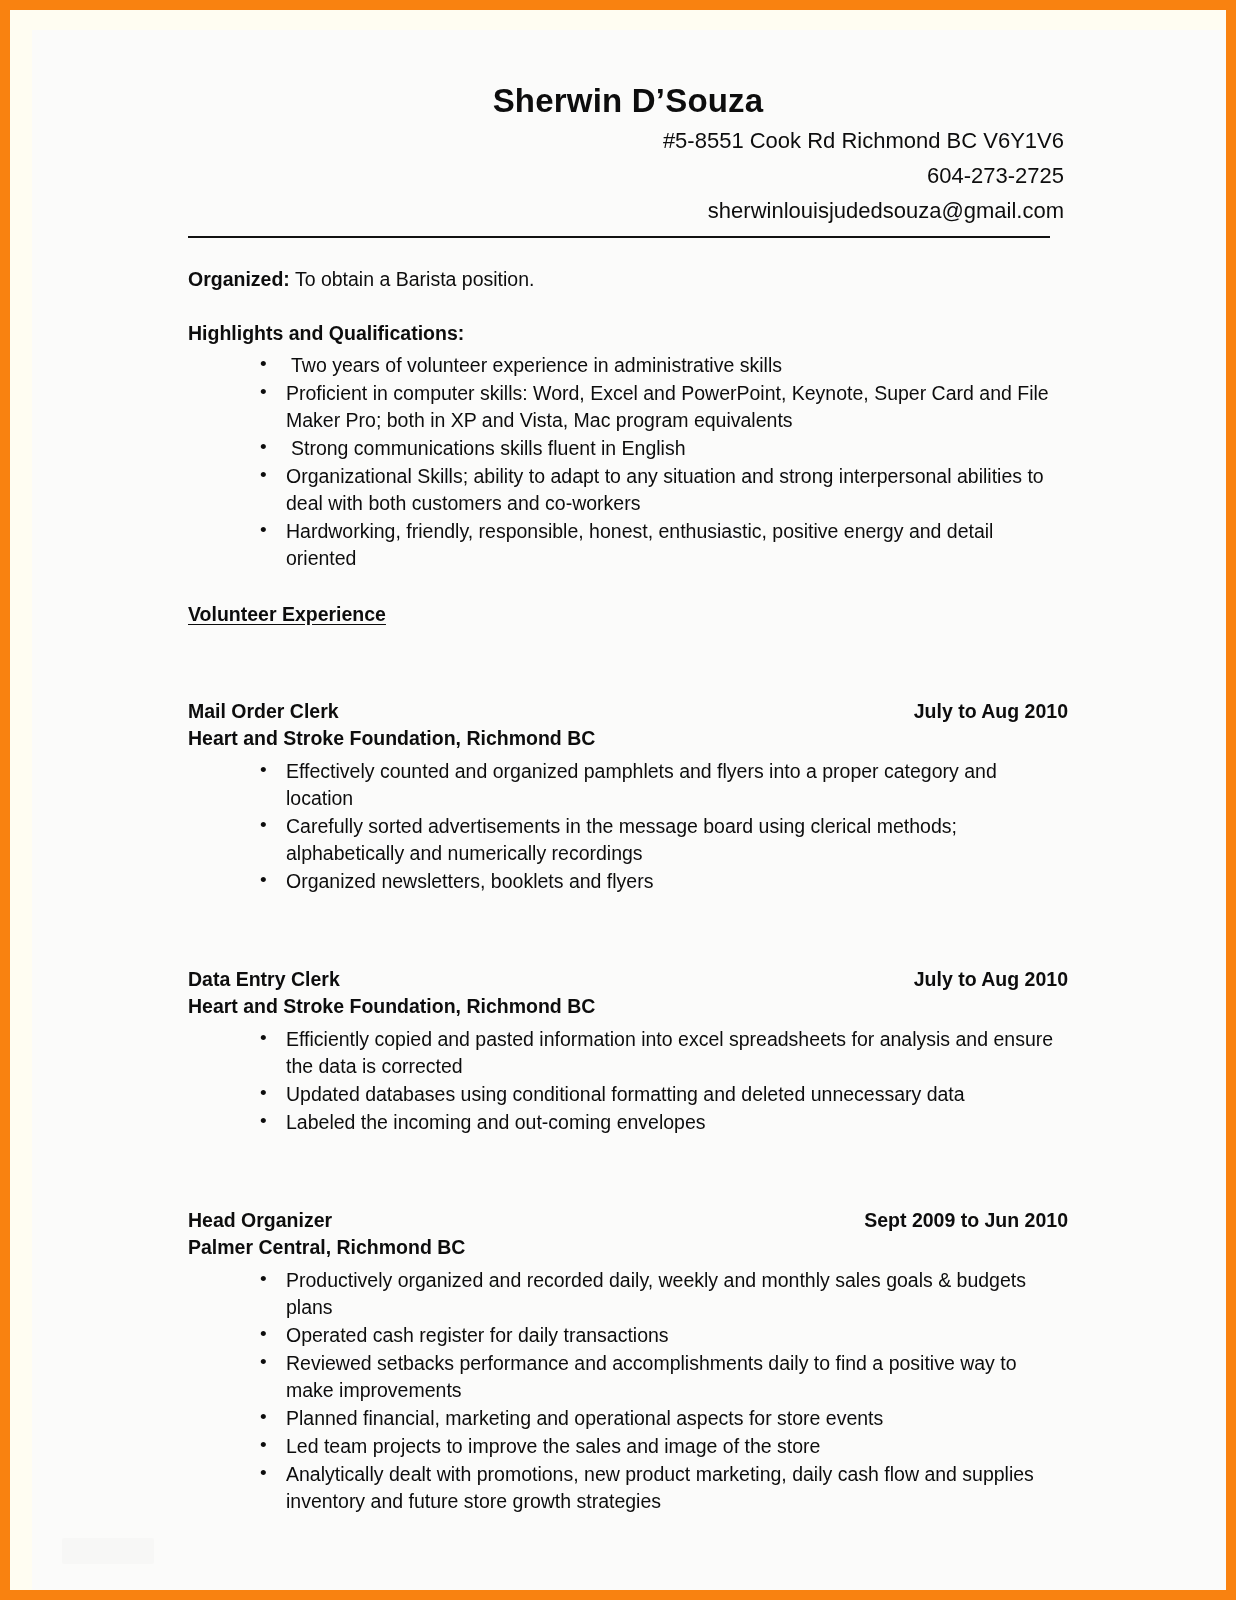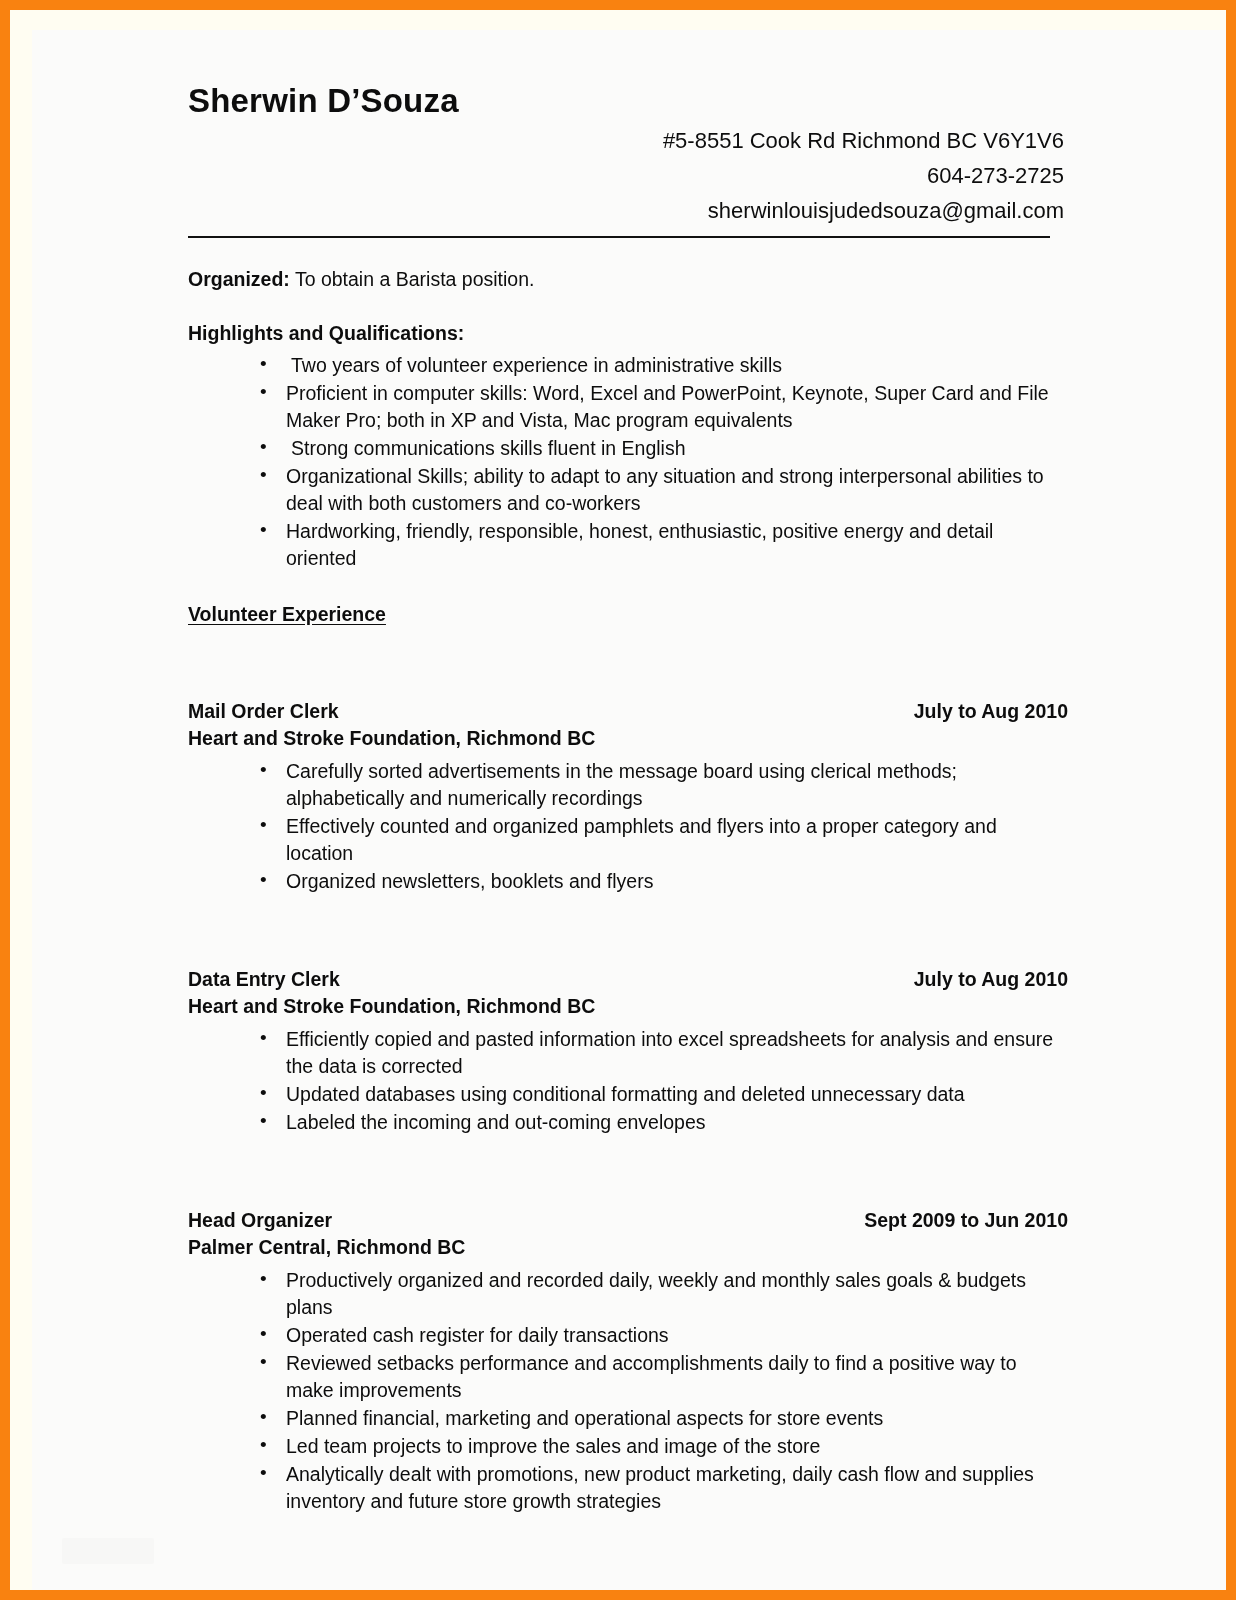--- a/index.html
+++ b/index.html
@@ -50,21 +50,21 @@
   #doc {
     position: absolute;
     left: 156px;
     top: 52px;
     width: 880px;
     color: #0d0d0d;
   }
 
   
   .resume-name {
-    text-align: left;
+    text-align: center;
     font-size: 33px;
     font-weight: bold;
     letter-spacing: 0.2px;
     line-height: 1.18;
     margin: 0 0 4px 0;
   }
   .contact-line {
     text-align: right;
     font-size: 22px;
     line-height: 1.42;
@@ -194,22 +194,22 @@
             <span class="section-underlined">Volunteer Experience</span>
           </div>
 
           <div class="job">
             <div class="job-head">
               <span class="job-title">Mail Order Clerk</span>
               <span class="job-dates">July to Aug 2010</span>
             </div>
             <div class="job-org">Heart and Stroke Foundation, Richmond BC</div>
             <ul class="bullets">
+              <li>Effectively counted and organized pamphlets and flyers into a proper category and location</li>
               <li>Carefully sorted advertisements in the message board using clerical methods; alphabetically and numerically recordings</li>
-              <li>Effectively counted and organized pamphlets and flyers into a proper category and location</li>
               <li>Organized newsletters, booklets and flyers</li>
             </ul>
           </div>
 
           <div class="job">
             <div class="job-head">
               <span class="job-title">Data Entry Clerk</span>
               <span class="job-dates">July to Aug 2010</span>
             </div>
             <div class="job-org">Heart and Stroke Foundation, Richmond BC</div>

